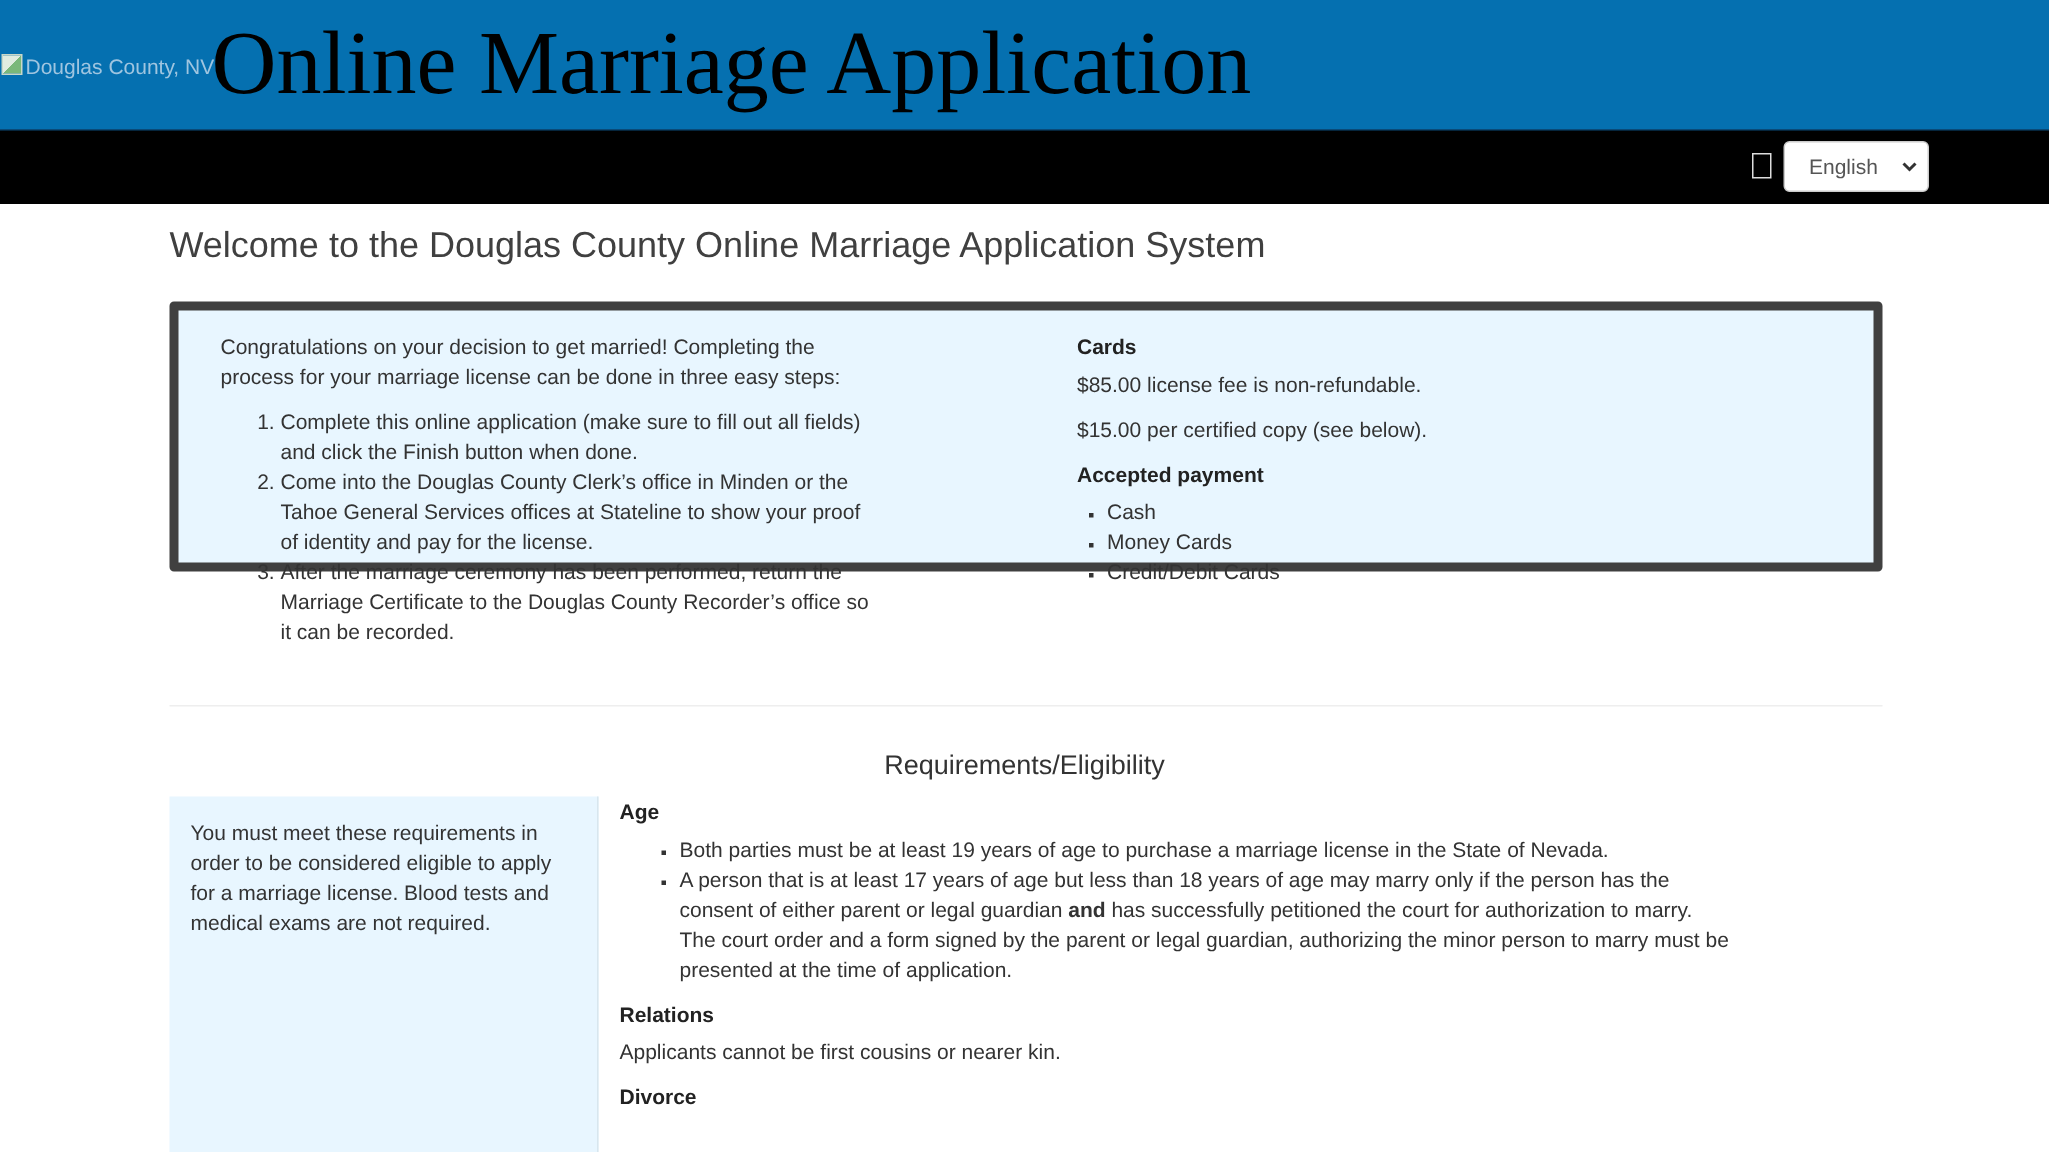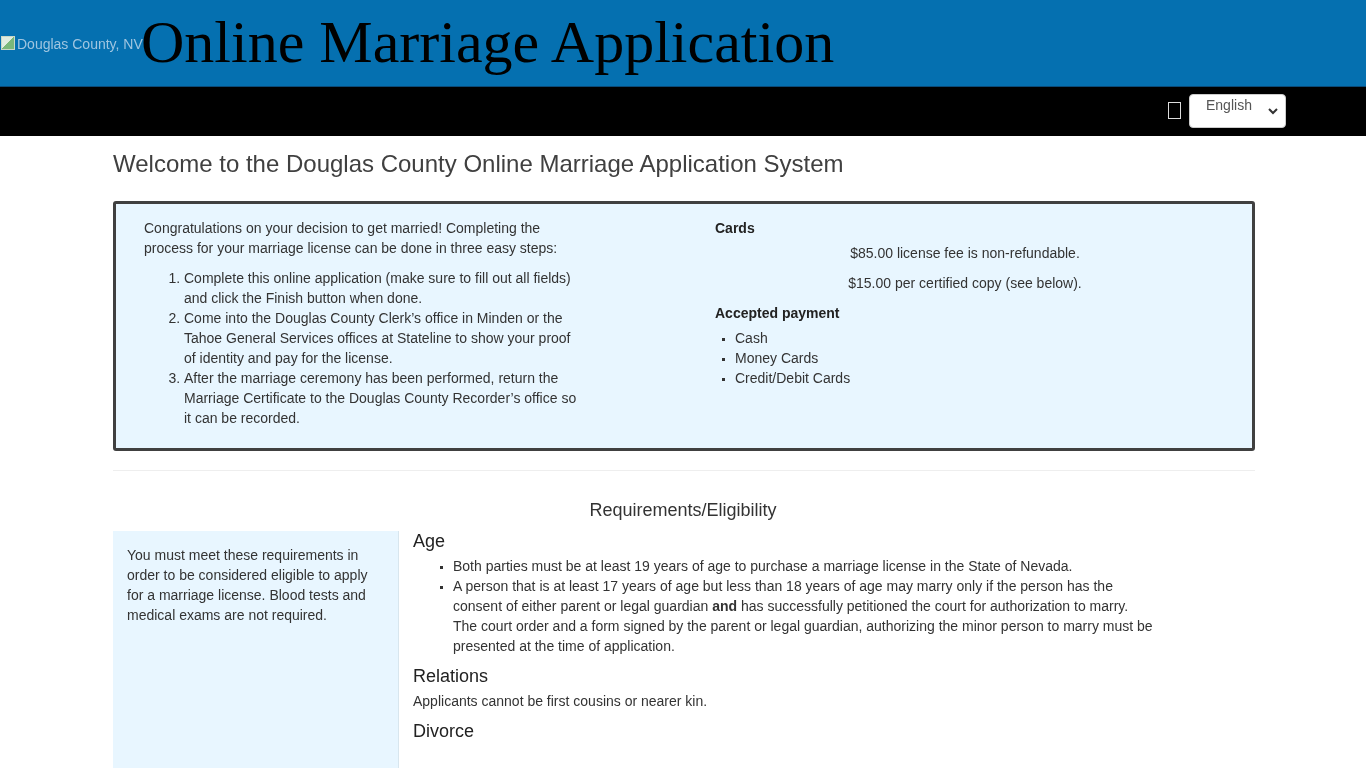--- a/index.html
+++ b/index.html
@@ -7,43 +7,43 @@
     body { font-family: "Liberation Sans", sans-serif; font-size: 14px; color: #333333; line-height: 20px; }
 
     .banner { position: absolute; left: 0; top: 0; width: 1366px; height: 86px; background: #0570b0; }
     .logo-alt { position: absolute; left: 0; top: 34px; height: 18px; display: flex; align-items: flex-start; font-size: 14px; color: #9fc5e0; }
     .logo-alt .broken { width: 16px; height: 16px; margin-right: 1px; position: relative; }
     .logo-alt .broken::before { content: ""; position: absolute; left: 1px; top: 2px; width: 12px; height: 12px; border: 1px solid #c8d8c8; background: linear-gradient(135deg, #e0ece0 50%, #7ab87a 50%); }
     .site-title { position: absolute; left: 141px; top: 6px; font-family: "Liberation Serif", serif; font-size: 60px; line-height: 72px; color: #000000; font-weight: normal; white-space: nowrap; }
 
     .navbar { position: absolute; left: 0; top: 86px; width: 1366px; height: 50px; background: #000000; border-top: 1px solid #0a4a78; }
     .nav-box { position: absolute; left: 1168px; top: 15px; width: 13px; height: 17px; border: 1px solid #dddddd; cursor: pointer; }
-    .lang-select { position: absolute; left: 1189px; top: 7px; width: 97px; height: 34px; background: #ffffff; border: 1px solid #cccccc; border-radius: 4px; font-family: "Liberation Sans", sans-serif; font-size: 14px; color: #555555; padding-left: 16px; display: flex; align-items: flex-start; cursor: pointer; }
+    .lang-select { position: absolute; left: 1189px; top: 7px; width: 97px; height: 34px; background: #ffffff; border: 1px solid #cccccc; border-radius: 4px; font-family: "Liberation Sans", sans-serif; font-size: 14px; color: #555555; padding-left: 16px; display: flex; align-items: center; cursor: pointer; }
     .lang-select .chev { position: absolute; right: 6px; top: 10px; width: 12px; height: 12px; }
 
     .page-title { position: absolute; left: 113px; top: 148px; font-size: 24px; line-height: 32px; color: #404040; font-weight: normal; white-space: nowrap; }
 
-    .welcome-box { position: absolute; left: 113px; top: 201px; width: 1142px; height: 250px; background: #e8f6ff; border: 3px solid #404040; border-radius: 3px; }
+    .welcome-box { position: absolute; left: 113px; top: 201px; width: 1142px; height: 180px; background: #e8f6ff; border: 6px solid #404040; border-radius: 3px; }
     .intro-col { position: absolute; left: 28px; top: 14px; width: 440px; }
     .intro-col p { margin-bottom: 10px; }
     .intro-col ol { padding-left: 40px; margin-top: 0; }
     .intro-col ol li { padding-left: 0; }
     .fees-col { position: absolute; left: 599px; top: 14px; width: 500px; }
     .fees-col h5 { font-size: 14px; font-weight: bold; color: #222222; line-height: 20px; margin-bottom: 5px; }
-    .fees-col p { margin-bottom: 10px; text-align: center; }
+    .fees-col p { margin-bottom: 10px; }
     .fees-col ul { padding-left: 20px; list-style: square; }
     .fees-col ul li::marker { font-size: 10px; }
 
     .divider { position: absolute; left: 113px; top: 470px; width: 1142px; height: 1px; background: #eeeeee; }
 
     .section-heading { position: absolute; left: 0; top: 498px; width: 1366px; text-align: center; font-size: 18px; line-height: 24px; color: #333333; font-weight: normal; }
 
     .req-sidebar { position: absolute; left: 113px; top: 531px; width: 286px; height: 260px; background: #e8f6ff; border-right: 1px solid #d8e6ee; padding: 14px 14px 0 14px; }
     .req-main { position: absolute; left: 413px; top: 531px; width: 740px; }
-    .req-main h5 { font-size: 18px; font-weight: normal; color: #222222; line-height: 20px; margin-bottom: 5px; }
+    .req-main h5 { font-size: 14px; font-weight: bold; color: #222222; line-height: 20px; margin-bottom: 5px; }
     .req-main p { margin-bottom: 10px; }
     .req-main ul { padding-left: 40px; list-style: square; margin-bottom: 10px; }
     .req-main ul li::marker { font-size: 10px; }
   </style>
 </head>
 <body>
 
 <div class="banner">
   <div class="logo-alt">
     <span class="broken"></span>

